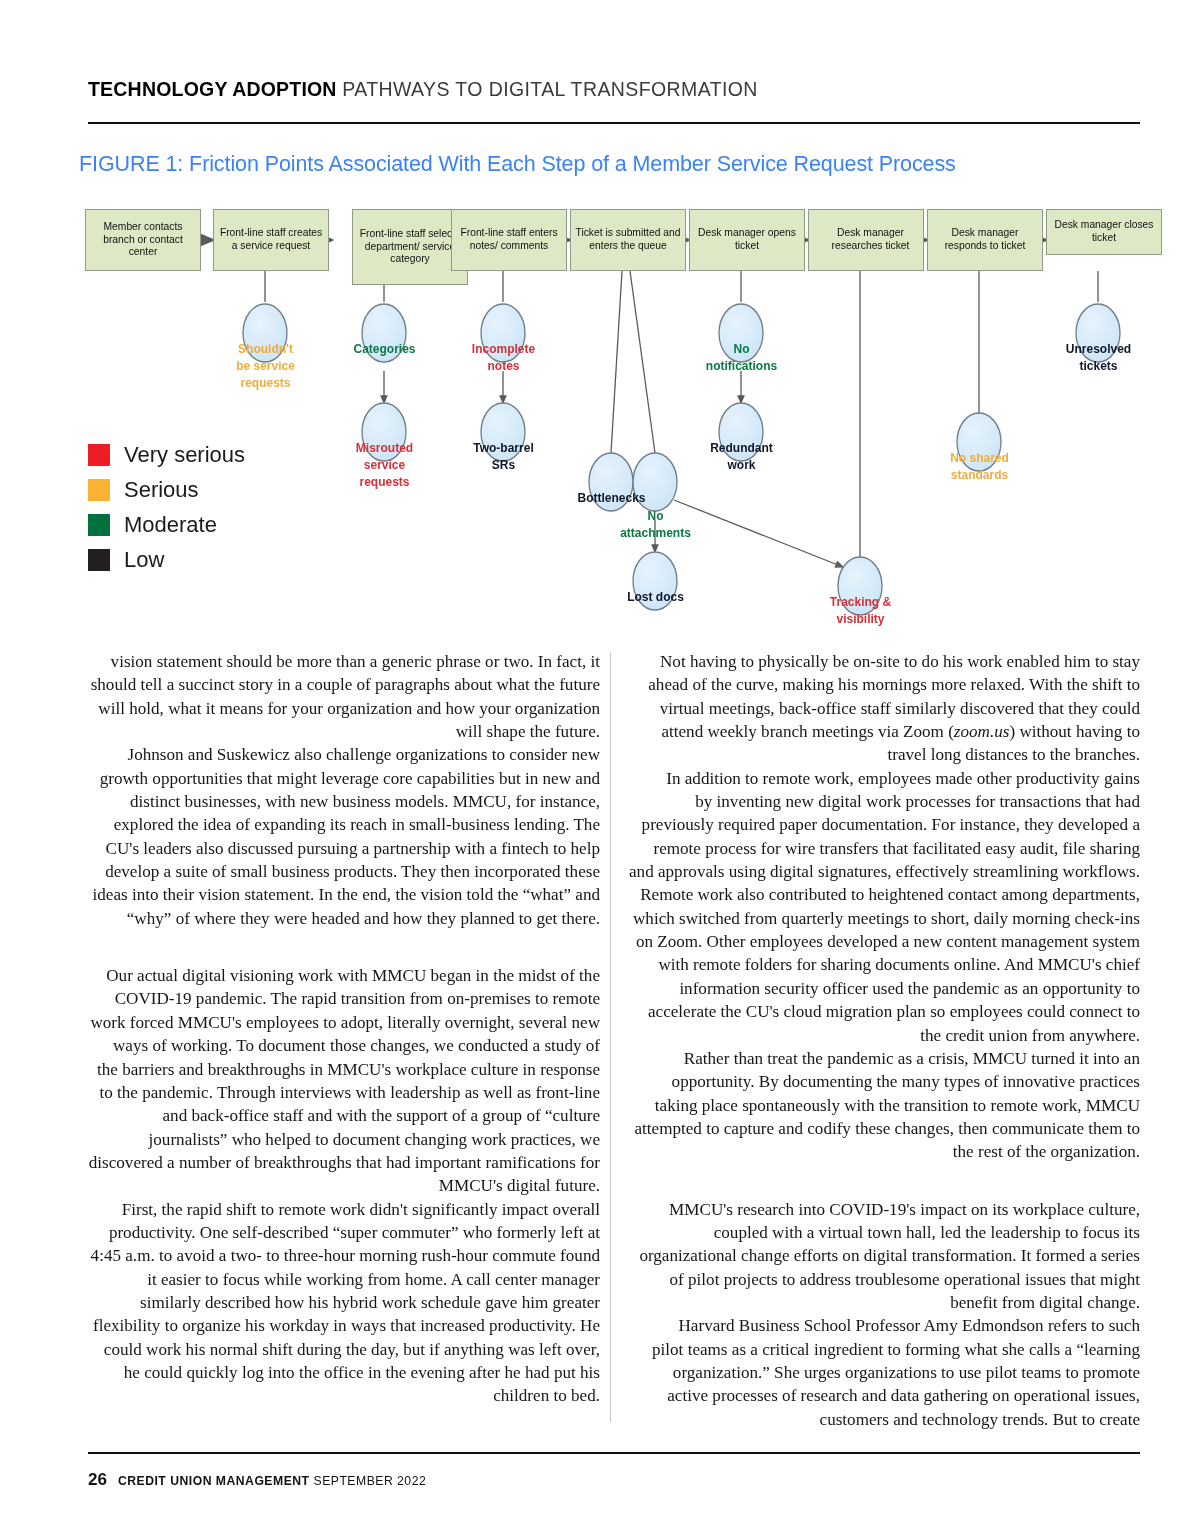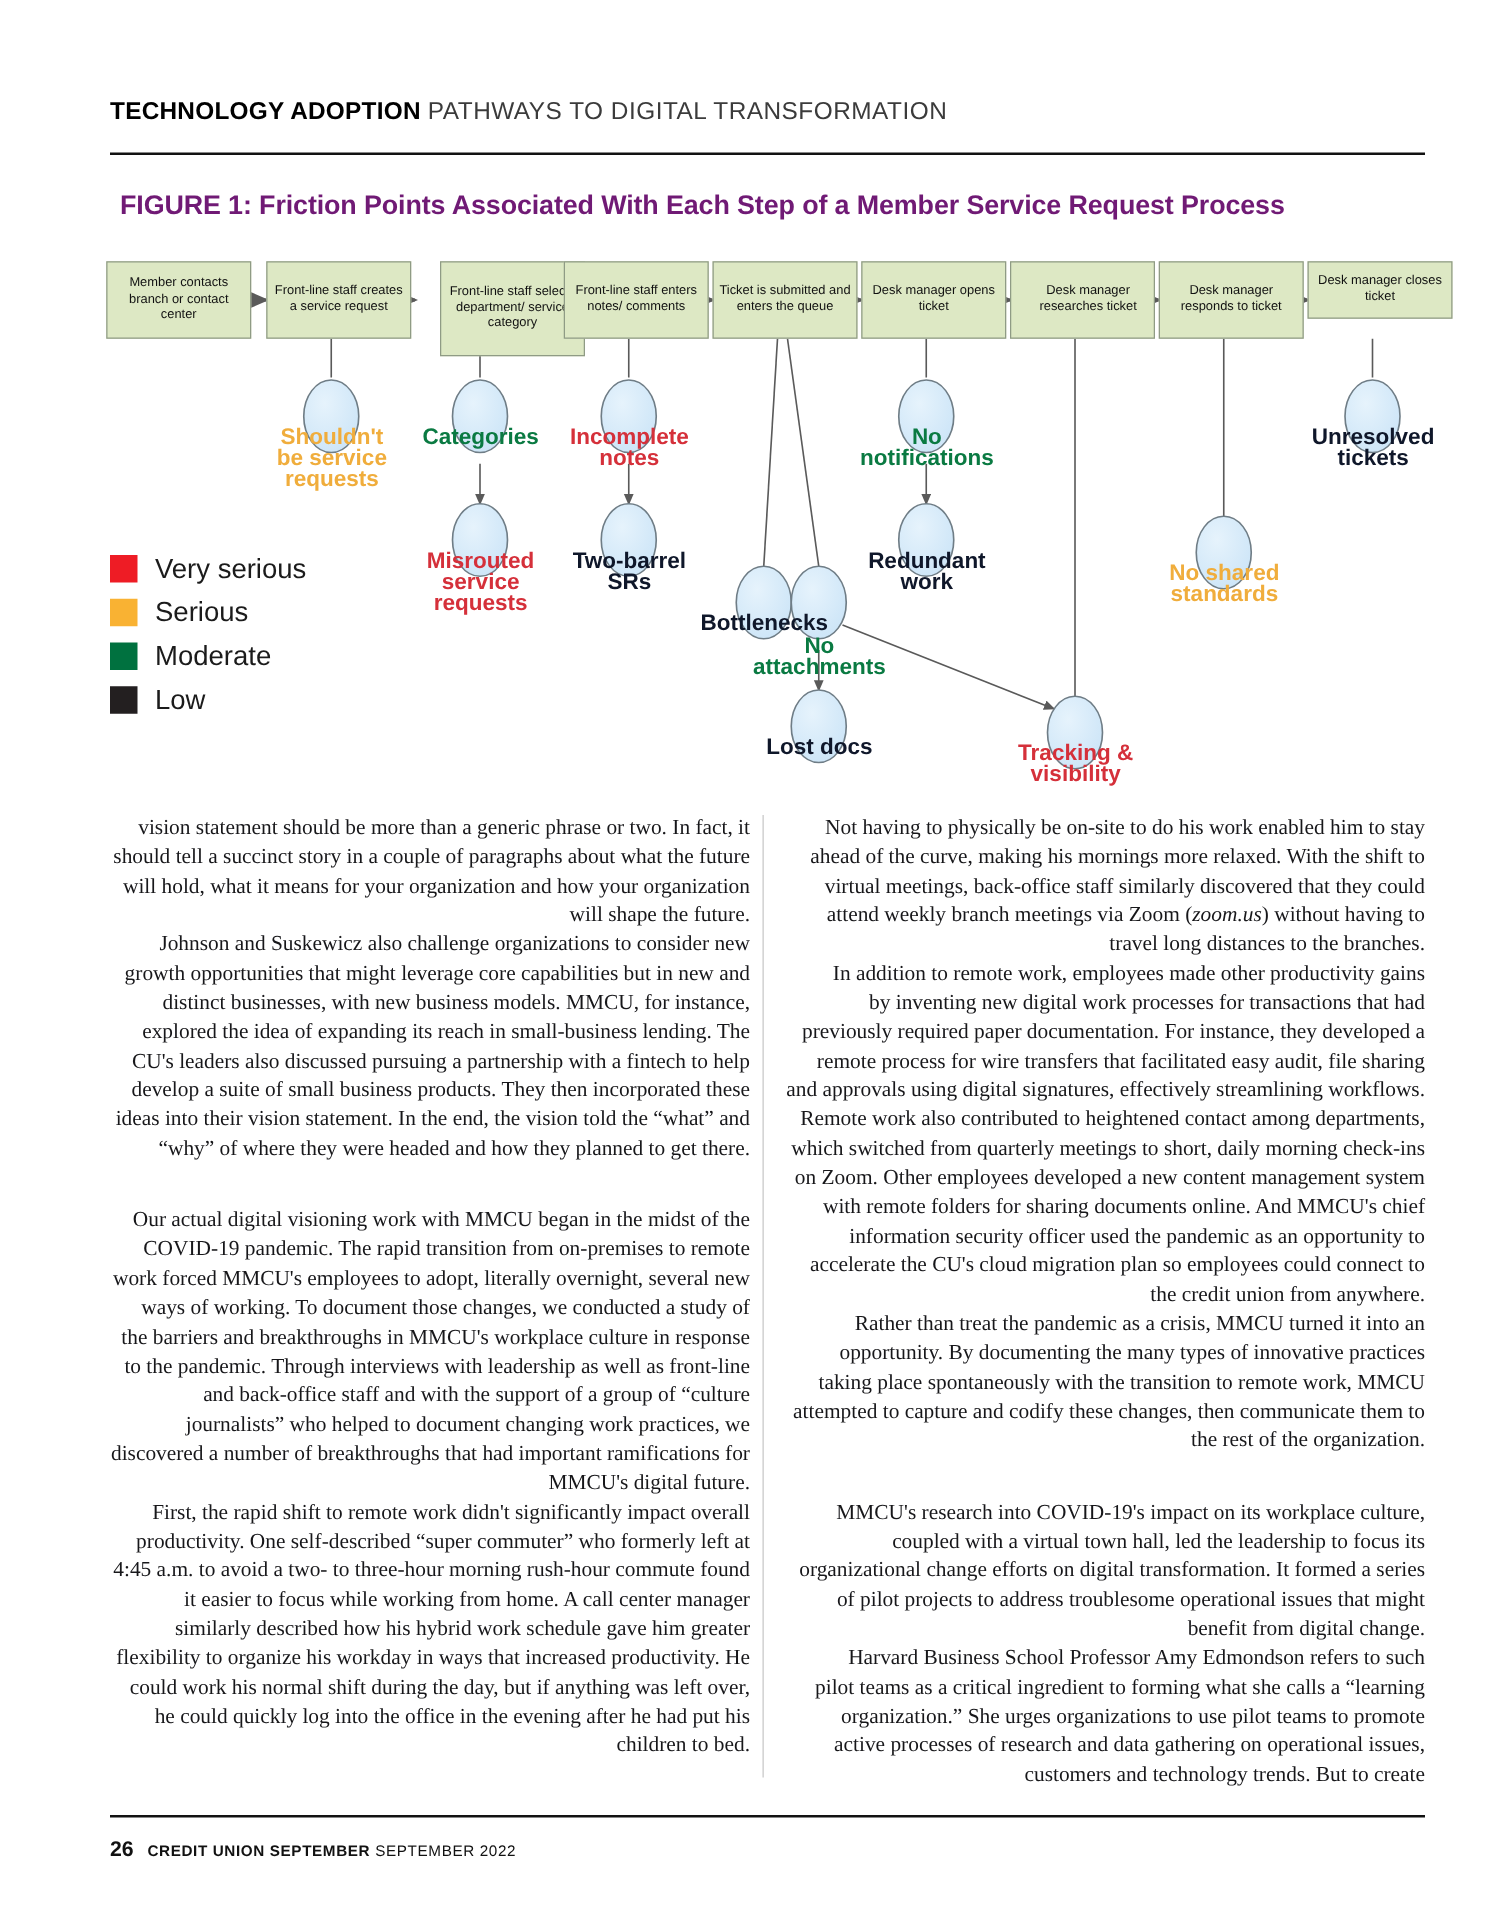--- a/index.html
+++ b/index.html
@@ -41,26 +41,26 @@
     left: 88px;
     top: 122px;
     width: 1052px;
     height: 2px;
     background: #111;
   }
 
   
   .fig-title {
     position: absolute;
-    left: 96px;
+    left: 79px;
     top: 152px;
     font-family: "Liberation Sans", sans-serif;
     font-size: 21.5px;
-    font-weight: bold;
-    color: #701a75;
+    font-weight: normal;
+    color: #3b82f6;
     letter-spacing: -0.1px;
     white-space: nowrap;
   }
 
   #figure-canvas {
     position: absolute;
     left: 85px;
     top: 195px;
     width: 1070px;
     height: 445px;
@@ -85,21 +85,21 @@
     text-align: center;
     display: flex;
     align-items: center;
     justify-content: center;
     padding: 2px 3px;
   }
 
   .fp-label {
     position: absolute;
     font-family: "Liberation Sans", sans-serif;
-    font-size: 18px;
+    font-size: 12px;
     font-weight: bold;
     line-height: 17px;
     text-align: center;
     white-space: pre-line;
   }
   .sev-very-serious { color: #d5303a; }
   .sev-serious      { color: #f0ad3c; }
   .sev-moderate     { color: #0a7a42; }
   .sev-low          { color: #0f172a; }
 
@@ -372,14 +372,14 @@
   <p class="body indent">In addition to remote work, employees made other productivity gains by inventing new digital work processes for transactions that had previously required paper documentation. For instance, they developed a remote process for wire transfers that facilitated easy audit, file sharing and approvals using digital signatures, effectively streamlining workflows. Remote work also contributed to heightened contact among departments, which switched from quarterly meetings to short, daily morning check-ins on Zoom. Other employees developed a new content management system with remote folders for sharing documents online. And MMCU's chief information security officer used the pandemic as an opportunity to accelerate the CU's cloud migration plan so employees could connect to the credit union from anywhere.</p>
   <p class="body indent">Rather than treat the pandemic as a crisis, MMCU turned it into an opportunity. By documenting the many types of innovative practices taking place spontaneously with the transition to remote work, MMCU attempted to capture and codify these changes, then communicate them to the rest of the organization.</p>
   <div class="sp-before-head"></div>
   <div class="sp-after-head"></div>
   <p class="body">MMCU's research into COVID-19's impact on its workplace culture, coupled with a virtual town hall, led the leadership to focus its organizational change efforts on digital transformation. It formed a series of pilot projects to address troublesome operational issues that might benefit from digital change.</p>
   <p class="body indent">Harvard Business School Professor Amy Edmondson refers to such pilot teams as a critical ingredient to forming what she calls a “learning organization.” She urges organizations to use pilot teams to promote active processes of research and data gathering on operational issues, customers and technology trends. But to create</p>
 </div>
 
 <div class="rule-bottom"></div>
 <div id="footer">
-  <span class="foot-page">26</span><span class="foot-pub">CREDIT UNION SEPTEMBER</span><span class="foot-issue">SEPTEMBER 2022</span>
+  <span class="foot-page">26</span><span class="foot-pub">CREDIT UNION MANAGEMENT</span><span class="foot-issue">SEPTEMBER 2022</span>
 </div>
 
 </body></html>

